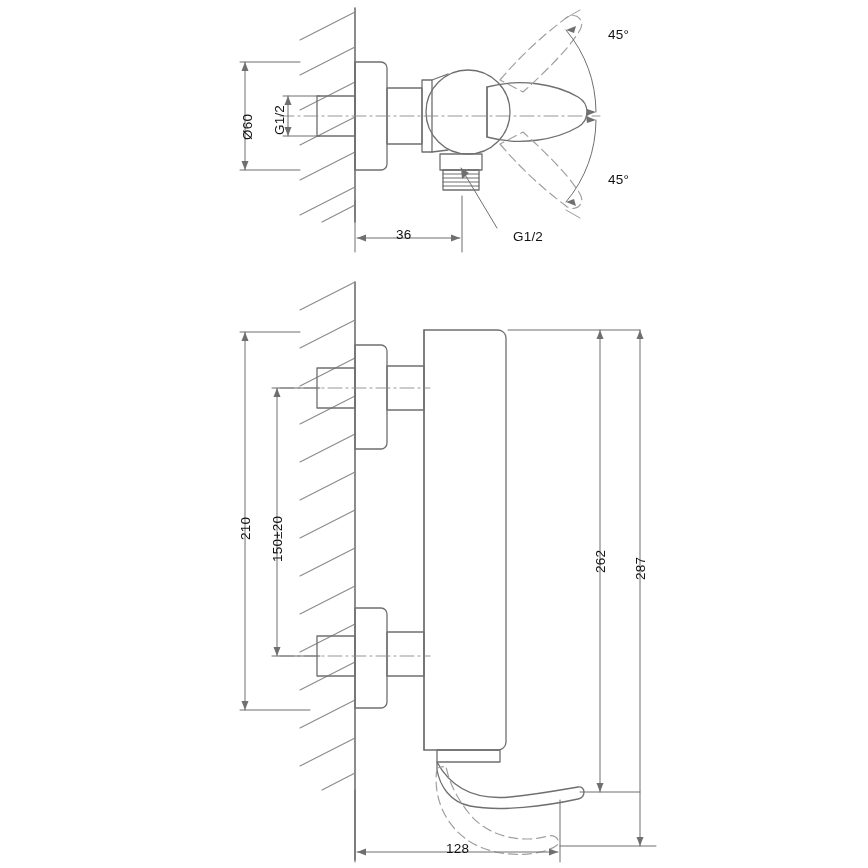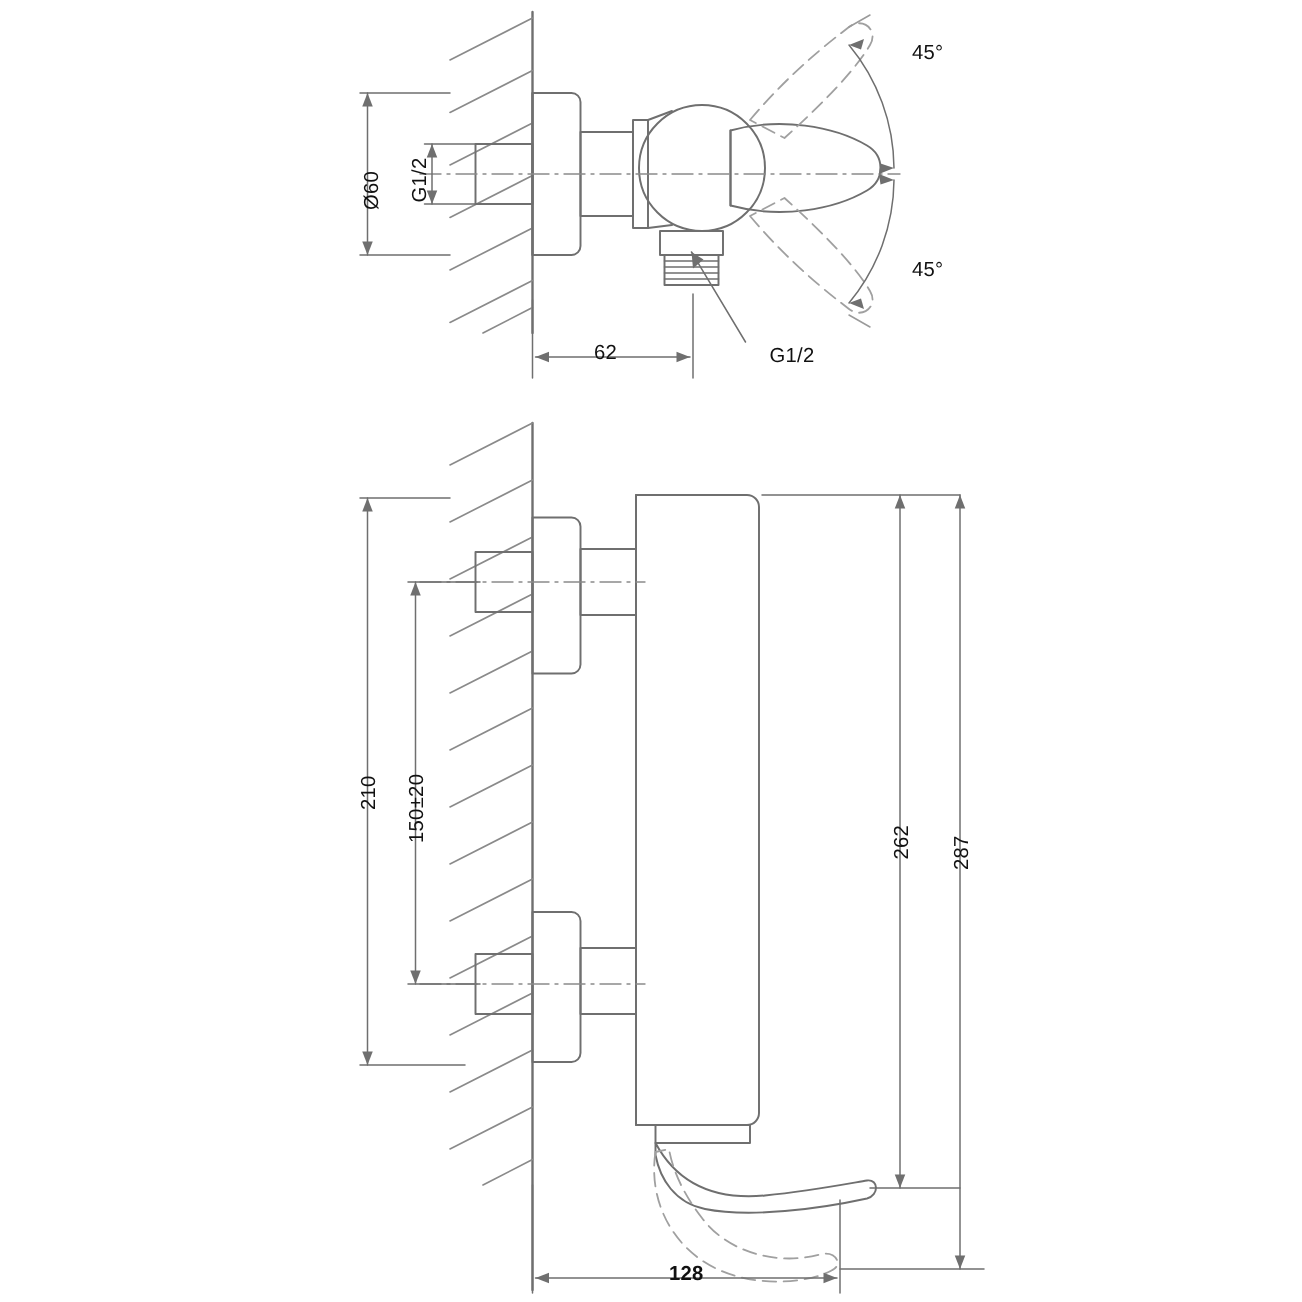--- a/index.html
+++ b/index.html
@@ -182,24 +182,24 @@
       <line x1="560" y1="800" x2="560" y2="862"></line>
       <line x1="357" y1="852" x2="558" y2="852"></line>
       <path d="M357 852 l9 -3.5 l0 7 z" fill="#6f6f6f" stroke="none"></path>
       <path d="M558 852 l-9 -3.5 l0 7 z" fill="#6f6f6f" stroke="none"></path>
     </g>
   </g>
 </svg>
 
 <div class="lbl rot" style="left:240px;top:140px;">Ø60</div>
 <div class="lbl rot" style="left:272px;top:135px;">G1/2</div>
-<div class="lbl" style="left:396px;top:227px;">62</div>
+<div class="lbl" style="left:396px;top:227px;">36</div>
 <div class="lbl" style="left:513px;top:229px;">G1/2</div>
 <div class="lbl" style="left:608px;top:27px;">45°</div>
 <div class="lbl" style="left:608px;top:172px;">45°</div>
 
 <div class="lbl rot" style="left:238px;top:540px;">210</div>
 <div class="lbl rot" style="left:270px;top:562px;">150±20</div>
 <div class="lbl rot" style="left:593px;top:573px;">262</div>
 <div class="lbl rot" style="left:633px;top:580px;">287</div>
-<div class="lbl" style="left:446px;top:841px;font-weight:bold;">128</div>
+<div class="lbl" style="left:446px;top:841px;">128</div>
 
 </div>
 
 </body></html>

